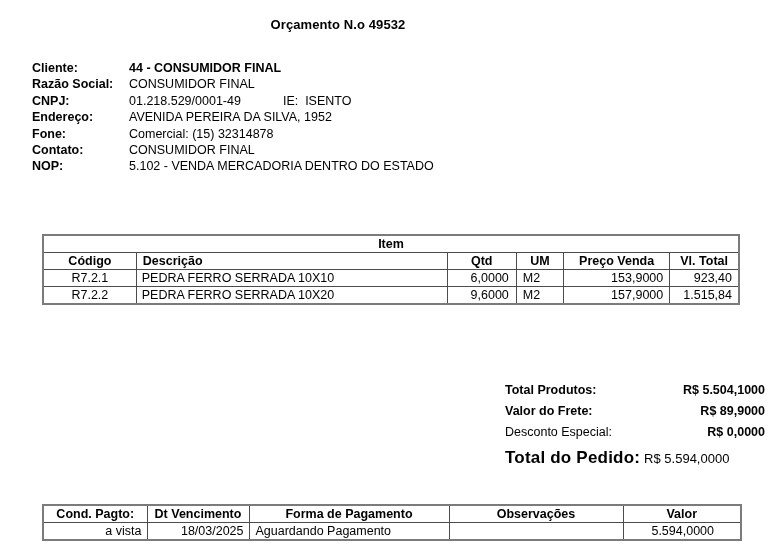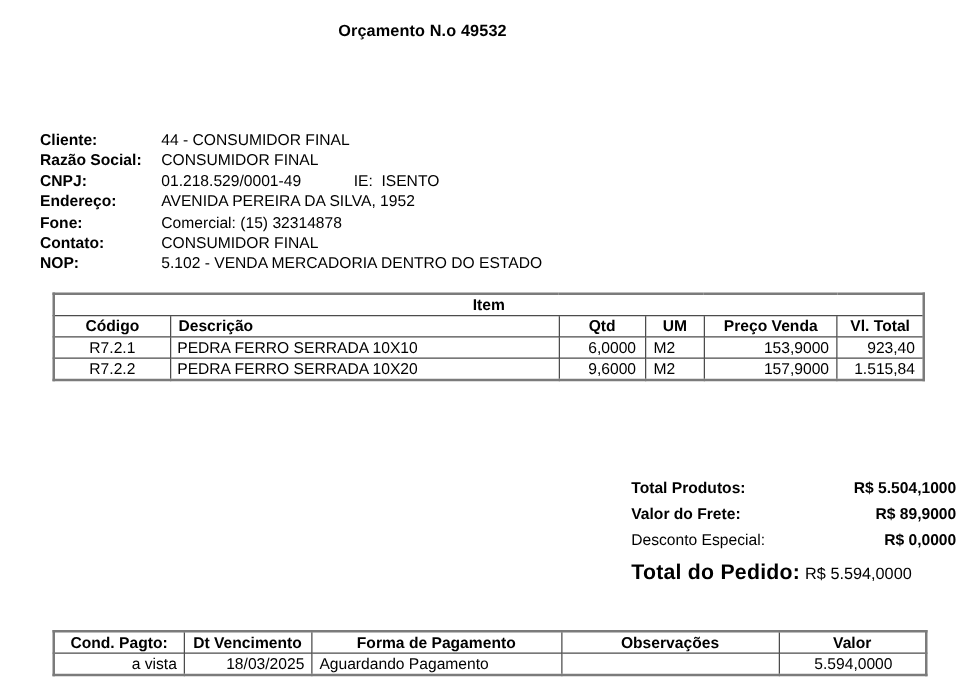--- a/index.html
+++ b/index.html
@@ -148,21 +148,21 @@
   #payment-table td.p-valor { text-align: right; padding-right: 26px; }
 </style>
 </head>
 <body>
 
 <div class="doc-title">Orçamento N.o 49532</div>
 
 <div class="info-block" id="customer-info">
     <div class="info-row">
       <span class="info-label">Cliente:</span>
-      <span class="info-value" style="font-weight: normal; margin-top: 44px;"><span class="lead">44</span> - CONSUMIDOR FINAL</span>
+      <span class="info-value" style="font-weight: bold;"><span class="lead">44</span> - CONSUMIDOR FINAL</span>
     </div>
     <div class="info-row">
       <span class="info-label">Razão Social:</span>
       <span class="info-value">CONSUMIDOR FINAL</span>
     </div>
     <div class="info-row">
       <span class="info-label">CNPJ:</span>
       <span class="info-value">01.218.529/0001-49<span class="ie-gap"></span><span>IE:  ISENTO</span></span>
     </div>
     <div class="info-row">

